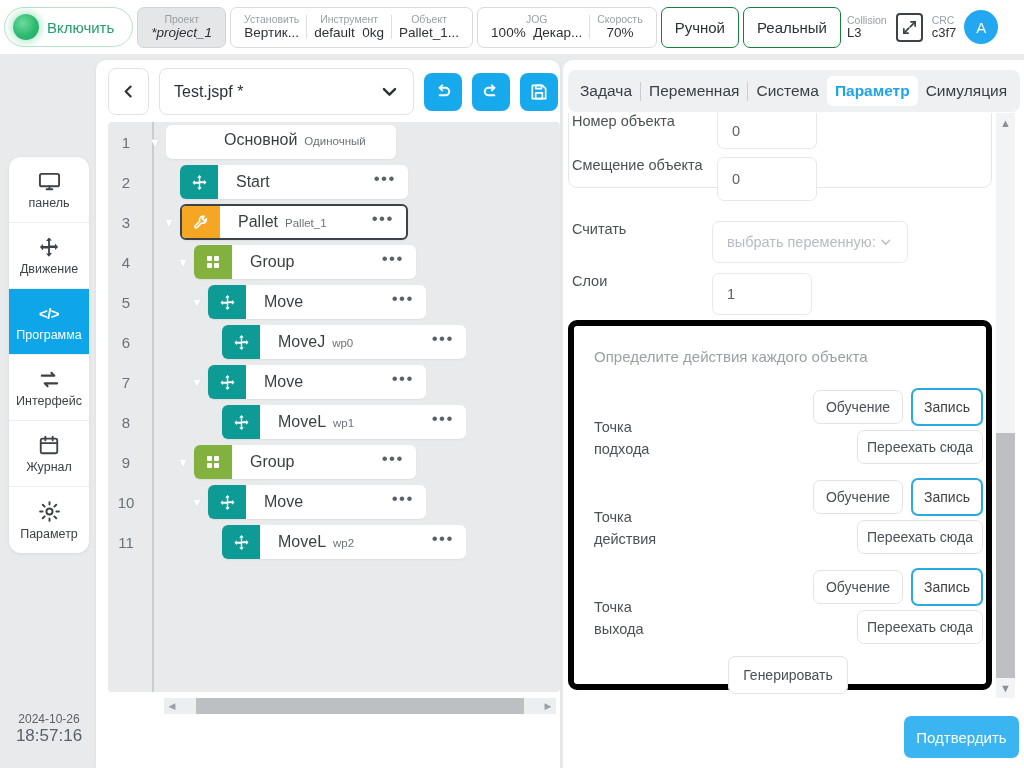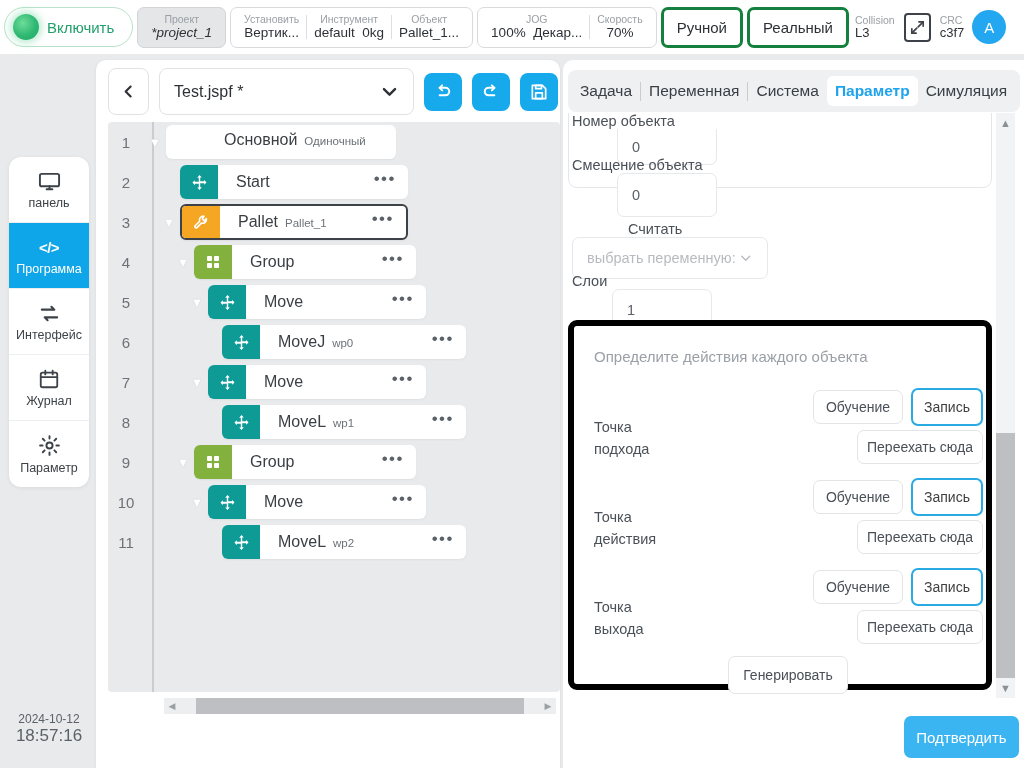--- a/index.html
+++ b/index.html
@@ -41,21 +41,21 @@
   .tb-cell {
     display: flex; flex-direction: column; align-items: center;
     justify-content: center; padding: 0 7px; line-height: 1.12;
   }
   .tb-cell .k { font-size: 10.5px; color: #9aa0a6; white-space: nowrap; }
   .tb-cell .v { font-size: 13.5px; color: #2d3136; white-space: nowrap; }
   .tb-cell .v.ital { font-style: italic; }
   .tb-sep { width: 1px; height: 24px; background: #dcdee2; }
 
   .tb-plain {
-    height: 41px; border: 3px solid #15803d; border-radius: 7px;
+    height: 41px; border: 1px solid #15803d; border-radius: 7px;
     background: #fff; display: flex; align-items: center;
     padding: 0 13px; font-size: 15px; color: #2d3136;
   }
   .tb-stat {
     display: flex; flex-direction: column; align-items: flex-start;
     line-height: 1.15; padding: 0 2px;
   }
   .tb-stat .k { font-size: 10.5px; color: #9aa0a6; }
   .tb-stat .v { font-size: 13px; color: #2d3136; }
   .expand-ic {
@@ -217,21 +217,21 @@
   .tab-div { width: 1px; height: 19px; background: #c9ccd0; }
 
   .right-scroll {
     position: absolute; left: 563px; top: 113px;
     width: 437px; height: 585px; overflow: hidden;
   }
   .group-box {
     position: absolute; border: 1px solid #e4e6e9; border-radius: 9px;
     background: #fff;
   }
-  .field-row { display: flex; align-items: flex-end; flex-direction: column; }
+  .field-row { display: flex; align-items: flex-start; }
   .f-label { font-size: 14.5px; color: #4a5057; }
   .f-input {
     border: 1px solid #e6e8eb; border-radius: 7px; background: #fff;
     font-size: 14.5px; color: #5b6168; display: flex; align-items: center;
     padding: 0 14px;
   }
   .f-input.ph { color: #b7bbc0; justify-content: space-between; }
 
   .pbox {
     position: absolute; left: 5px; top: 207px; width: 424px; height: 370px;
@@ -361,20 +361,28 @@
     <div class="nav-item">
       <span class="nav-ic">
         <svg width="23" height="23" viewBox="0 0 24 24" fill="none" stroke="currentColor" stroke-width="2" stroke-linecap="round" stroke-linejoin="round">
           <rect x="2" y="4" width="20" height="13" rx="2"></rect>
             <path d="M9 20h6M12 17v3"></path>
         </svg>
       </span>
       <span class="nav-label">панель</span>
     </div>
 
+    <div class="nav-item">
+      <span class="nav-ic">
+        <svg width="22" height="22" viewBox="0 0 24 24" fill="currentColor">
+          <path d="M12 1.5l3.2 3.3h-2.2v5.6h5.6V8.2L21.9 12l-3.3 3.2v-2.2h-5.6v5.6h2.2L12 22.5l-3.2-3.3h2.2v-5.6H5.4v2.2L2.1 12l3.3-3.2v2.2H11V5.4H8.8z"></path>
+        </svg>
+      </span>
+      <span class="nav-label">Движение</span>
+    </div>
 
     <div class="nav-item active">
       <span class="nav-ic code-ic">&lt;/&gt;</span>
       <span class="nav-label">Программа</span>
     </div>
 
     <div class="nav-item">
       <span class="nav-ic">
         <svg width="23" height="23" viewBox="0 0 24 24" fill="none" stroke="currentColor" stroke-width="2.2" stroke-linecap="round" stroke-linejoin="round">
           <path d="M4 8h13l-3-3"></path>
@@ -399,21 +407,21 @@
         <svg width="23" height="23" viewBox="0 0 24 24" fill="none" stroke="currentColor" stroke-width="2" stroke-linecap="round" stroke-linejoin="round">
           <circle cx="12" cy="12" r="3.2"></circle>
           <path d="M12 2.2v2.6M12 19.2v2.6M21.8 12h-2.6M4.8 12H2.2M19 5l-1.9 1.9M6.9 17.1L5 19M19 19l-1.9-1.9M6.9 6.9L5 5"></path>
         </svg>
       </span>
       <span class="nav-label">Параметр</span>
     </div>
   </div>
 
   <div class="clock">
-    <div class="d">2024-10-12</div>
+    <div class="d">2024-10-26</div>
     <div class="t">18:57:16</div>
   </div>
 
   <div class="center-card"></div>
 
   <div class="prog-header">
     <div class="back-btn">
       <svg width="17" height="17" viewBox="0 0 24 24" fill="none" stroke="currentColor" stroke-width="3" stroke-linecap="round" stroke-linejoin="round">
         <path d="M15 5L8 12l7 7"></path>
       </svg>

